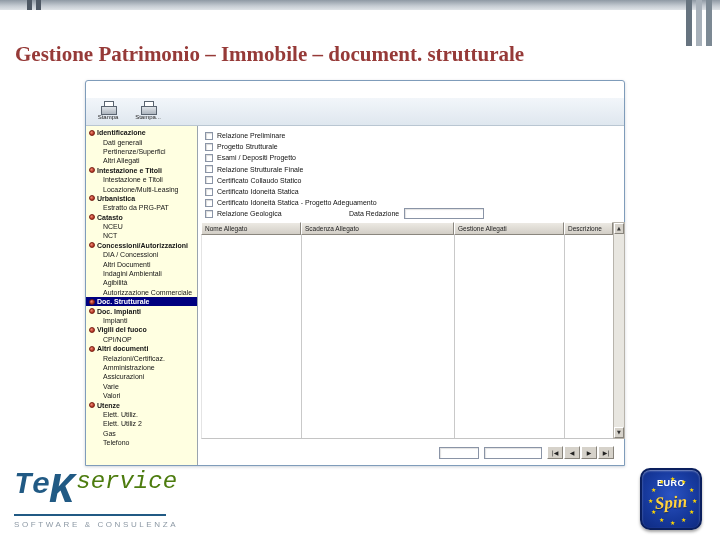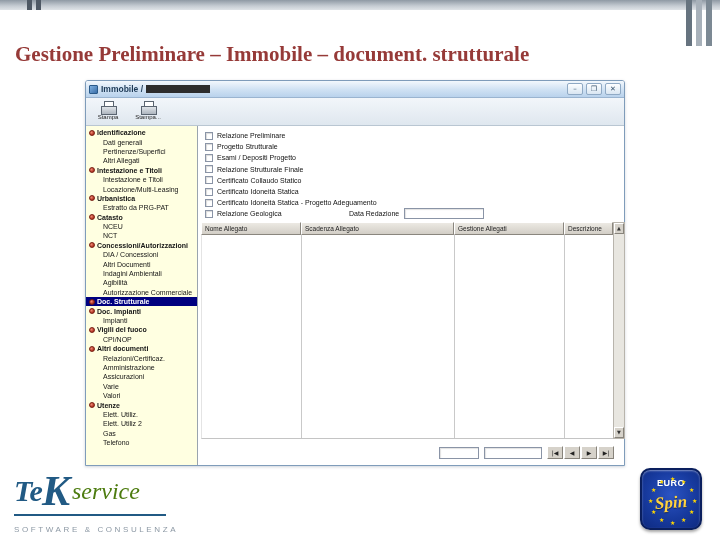--- a/index.html
+++ b/index.html
@@ -98,27 +98,27 @@
   .f-field { height:12px; background:#fff; border:1px solid #8a94a6;
     box-shadow:inset 1px 1px 1px rgba(0,0,0,.12); font-size:7px; padding:0 2px; }
   .f1 { width:40px; } .f2 { width:58px; }
   .nav-group { display:flex; gap:1px; }
   .nav-btn { width:16px; height:13px; background:#d6d2ca; border:1px solid;
     border-color:#fff #87837b #87837b #fff; font-size:6px; line-height:10px; text-align:center;
     color:#222; padding:0; font-family:"DejaVu Sans", sans-serif; }
 
   
   .tek-logo { position:absolute; left:14px; top:470px; }
-  .tek-line1 { font-family:Liberation Serif, serif; font-style:italic; color:#215a84;
-    line-height:1; display:flex; align-items:center; }
+  .tek-line1 { font-family:Liberation Mono, monospace; font-style:italic; color:#215a84;
+    line-height:1; display:flex; align-items:flex-start; }
   .tek-te { font-size:30px; font-weight:bold; }
   .tek-k { font-size:42px; font-weight:bold; margin-left:-1px; }
   .tek-service { font-size:24px; color:#4d7c0f; margin-left:2px; }
   .tek-rule { width:152px; height:2px; background:#215a84; margin-top:2px; }
-  .tek-caption { font-size:8px; letter-spacing:2.6px; color:#8c98a4; margin-top:9px; white-space:nowrap; }
+  .tek-caption { font-size:8px; letter-spacing:2.6px; color:#8c98a4; margin-top:4px; white-space:nowrap; }
 
   
   .eurospin { position:absolute; left:640px; top:468px; width:62px; height:62px; border-radius:10px;
     background:radial-gradient(circle at 50% 42%, #2b54c4 0%, #173a9e 55%, #0e2a80 100%);
     border:2px solid #0a1f5e; box-shadow:inset 0 1px 2px rgba(255,255,255,.45), 0 2px 3px rgba(0,0,0,.35); }
   .es-euro { position:absolute; top:8px; left:0; width:100%; text-align:center; font-size:9px;
     font-weight:bold; color:#ffffff; letter-spacing:.5px; }
   .es-spin { position:absolute; top:23px; left:0; width:100%; text-align:center;
     font-family:"Liberation Serif", serif; font-style:italic; font-weight:bold; font-size:17px;
     color:#ffd23e; text-shadow:0 1px 1px rgba(0,0,0,.5); transform:rotate(-4deg); }
@@ -131,33 +131,24 @@
 <div class="slide">
 
   <div class="top-band">
     <span class="band-stripe bs1"></span>
     <span class="band-stripe bs2"></span>
   </div>
   <span class="right-stripe rs1"></span>
   <span class="right-stripe rs2"></span>
   <span class="right-stripe rs3"></span>
 
-  <h1 class="slide-title">Gestione Preliminare – Immobile – document. strutturale</h1>
+  <h1 class="slide-title">Gestione Patrimonio – Immobile – document. strutturale</h1>
 
   <div class="app-window">
 
-    <div class="titlebar">
-      <span class="win-icon"></span>
-      <span class="win-title">Immobile / </span>
-      <span class="redaction"></span>
-      <span class="tb-spacer"></span>
-      <button class="winbtn">–</button>
-      <button class="winbtn">❐</button>
-      <button class="winbtn">✕</button>
-    </div>
 
     <div class="toolbar" id="toolbar">
         <button class="tool-btn">
           <span class="printer"></span>
           <span class="tool-label">Stampa</span>
         </button>
         <button class="tool-btn">
           <span class="printer"></span>
           <span class="tool-label">Stampa...</span>
         </button>

